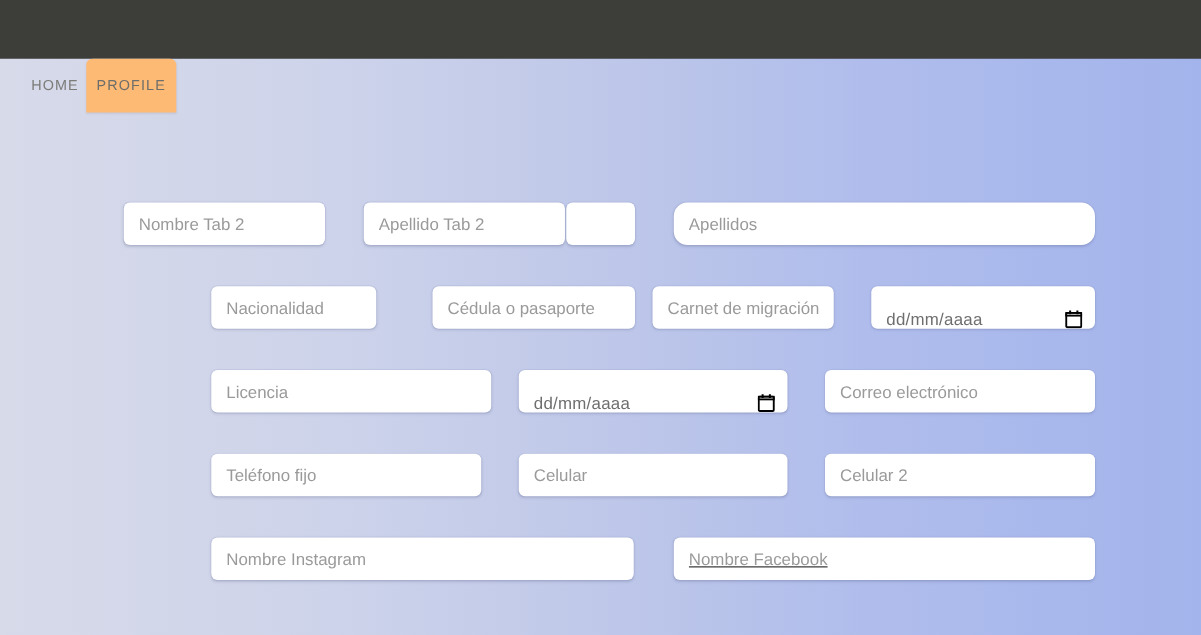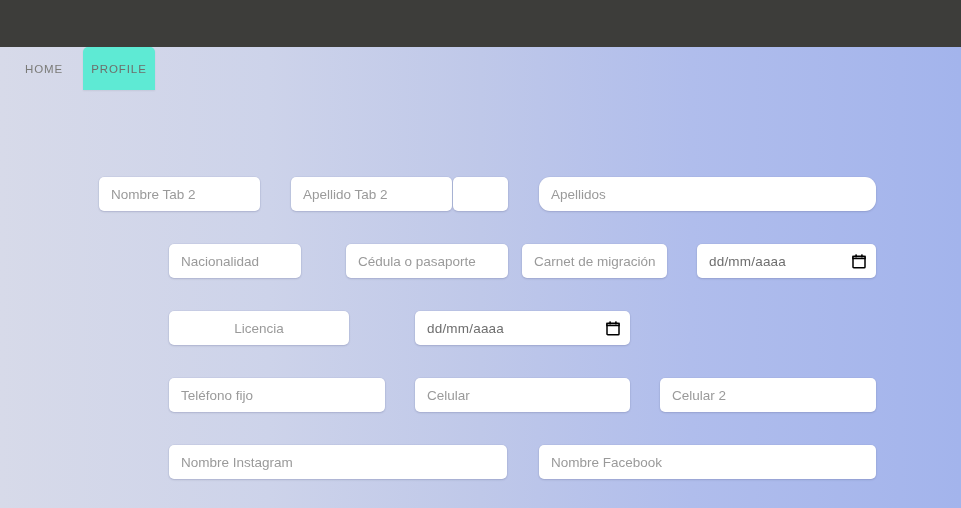--- a/index.html
+++ b/index.html
@@ -46,23 +46,23 @@
     cursor: pointer;
     user-select: none;
   }
 
   .tab.inactive {
     left: 18px;
     width: 52px;
   }
 
   .tab.active {
-    left: 83px;
+    left: 69px;
     width: 72px;
-    background: #5eead4;
+    background: #fdba74;
     border-radius: 5px 5px 0 0;
     color: #6e6e6b;
     box-shadow: 0 1px 2px rgba(0,0,0,0.07);
   }
 
   
   #form-area {
     position: absolute;
     left: 0; top: 90px;
     width: 961px;
@@ -76,32 +76,31 @@
     border: none;
     border-radius: 5px;
     box-shadow: 0 1px 2px rgba(40,50,90,0.17), 0 0 0 0.6px rgba(150,160,200,0.22);
     font-family: "Liberation Sans", sans-serif;
     font-size: 13.5px;
     color: #3c3c3c;
     padding: 0 12px;
     outline: none;
     overflow: hidden;
     white-space: nowrap;
-    margin-top: 15px;
   }
 
   .field::placeholder {
     color: #9a9a9a;
     opacity: 1;
   }
 
   
   .field.date {
     display: flex;
-    align-items: center;
+    align-items: flex-end;
     justify-content: space-between;
     padding-right: 10px;
   }
 
   .date-text {
     font-size: 13.5px;
     color: #6e6e6e;
     letter-spacing: 0.2px;
   }
 
@@ -118,32 +117,32 @@
   #f-extra-blank   { left: 453px; top: 72px;  width: 55px;  }
   #f-apellidos     { left: 539px; top: 72px;  width: 337px; border-radius: 11px; }
 
   
   #f-nacionalidad  { left: 169px; top: 139px; width: 132px; }
   #f-cedula        { left: 346px; top: 139px; width: 162px; }
   #f-carnet        { left: 522px; top: 139px; width: 145px; }
   #f-fecha-1       { left: 697px; top: 139px; width: 179px; }
 
   
-  #f-licencia      { left: 169px; top: 206px; width: 180px; text-align: center; }
+  #f-licencia      { left: 169px; top: 206px; width: 224px; }
   #f-fecha-2       { left: 415px; top: 206px; width: 215px; }
   #f-correo        { left: 660px; top: 206px; width: 216px; }
 
   
   #f-telefono      { left: 169px; top: 273px; width: 216px; }
   #f-celular       { left: 415px; top: 273px; width: 215px; }
   #f-celular2      { left: 660px; top: 273px; width: 216px; }
 
   
   #f-instagram     { left: 169px; top: 340px; width: 338px; }
-  #f-facebook      { left: 539px; top: 340px; width: 337px; }
+  #f-facebook      { left: 539px; top: 340px; width: 337px; text-decoration: underline; }
 </style>
 </head>
 <body>
 
 <div id="top-bar"></div>
 
 <div id="tab-strip">
   <div class="tab inactive">HOME</div>
   <div class="tab active">PROFILE</div>
 </div>
@@ -174,20 +173,21 @@
   <div id="f-fecha-2" class="field date">
     <span class="date-text">dd/mm/aaaa</span>
     <svg class="cal-icon" viewBox="0 0 14 15">
       <rect x="1" y="2.4" width="12" height="11.4" rx="0.8" fill="#fff" stroke="#000" stroke-width="1.5"></rect>
       <rect x="1" y="2.4" width="12" height="2.1" fill="#fff" stroke="#000" stroke-width="1.5"></rect>
       <rect x="3.3" y="0.4" width="1.6" height="3" fill="#000"></rect>
       <rect x="9.1" y="0.4" width="1.6" height="3" fill="#000"></rect>
     </svg>
   </div>
 
+  <input id="f-correo" class="field" type="text" placeholder="Correo electrónico" style="">
 
   <input id="f-telefono" class="field" type="text" placeholder="Teléfono fijo" style="">
   <input id="f-celular" class="field" type="text" placeholder="Celular" style="">
   <input id="f-celular2" class="field" type="text" placeholder="Celular 2" style="">
 
   <input id="f-instagram" class="field" type="text" placeholder="Nombre Instagram" style="">
   <input id="f-facebook" class="field" type="text" placeholder="Nombre Facebook" style="">
 
 </div>
 

